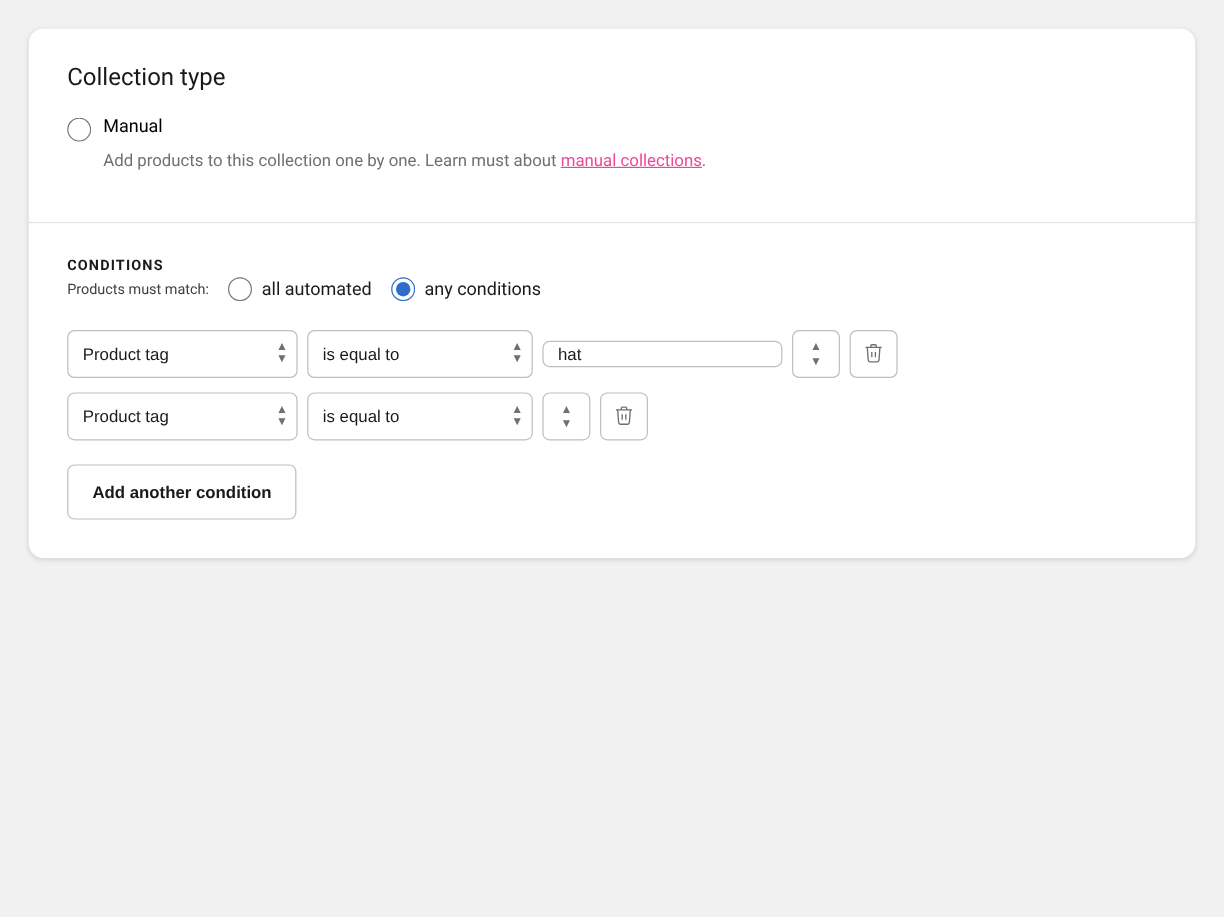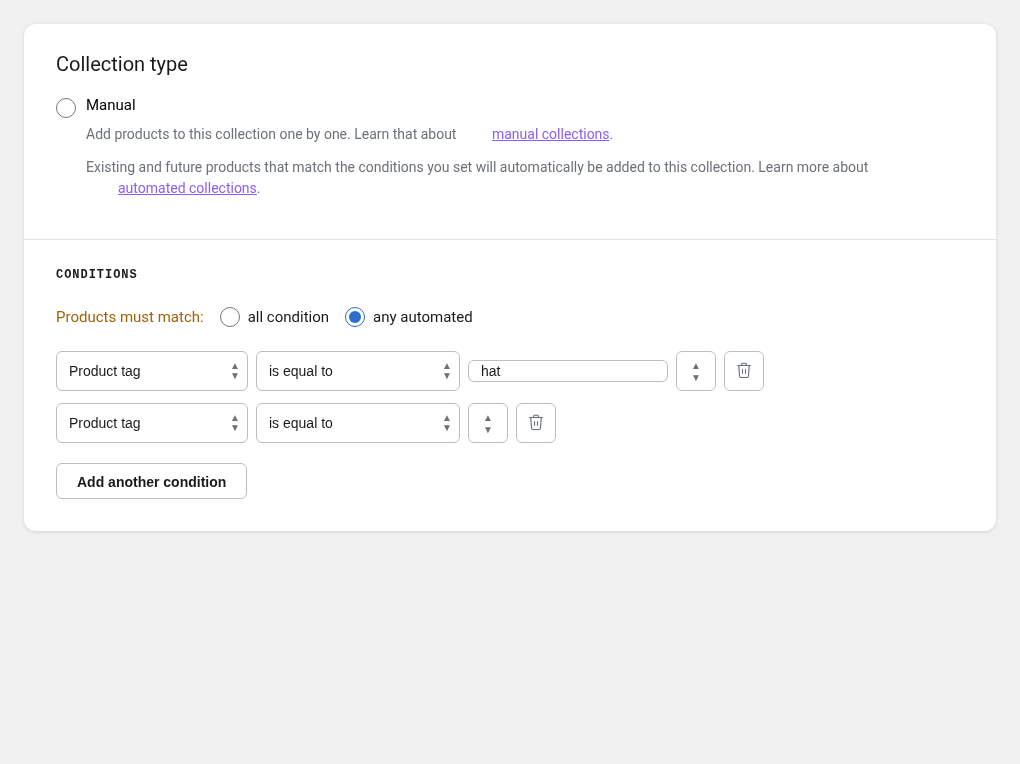--- a/index.html
+++ b/index.html
@@ -48,48 +48,46 @@
       font-weight: 400;
     }
     .radio-desc {
       font-size: 14px;
       color: #6b7177;
       margin-left: 30px;
       margin-bottom: 12px;
       line-height: 1.5;
     }
     .radio-desc a {
-      color: #8b5cf6;
+      color: #ec4899;
       text-decoration: underline;
-      margin-left: 32px;
     }
     .divider {
       border: none;
       border-top: 1px solid #e1e3e5;
     }
     .section-bottom {
       padding: 28px 32px 32px 32px;
     }
     .conditions-label {
       font-size: 12px;
       font-weight: 700;
       color: #1a1a1a;
       letter-spacing: 0.08em;
-      margin-bottom: 25px;
-      font-family: Liberation Mono, monospace;
+      margin-bottom: 3px;
     }
     .match-row {
       display: flex;
       align-items: center;
       gap: 16px;
       margin-bottom: 24px;
     }
     .match-text {
-      font-size: 15px;
-      color: #a16207;
+      font-size: 12px;
+      color: #404040;
       text-align: center;
     }
     .match-option {
       display: flex;
       align-items: center;
       gap: 8px;
       font-size: 15px;
       color: #1a1a1a;
       cursor: pointer;
     }
@@ -123,21 +121,21 @@
       transform: translateY(-50%);
       display: flex;
       flex-direction: column;
       pointer-events: none;
       color: #6b7177;
       font-size: 10px;
       line-height: 1;
       gap: 1px;
     }
     .select-field-tag { width: 192px; }
-    .select-field-op { width: 204px; }
+    .select-field-op { width: 188px; }
     .text-input {
       border: 1px solid #babfc3;
       border-radius: 6px;
       background: #fff;
       font-size: 14px;
       color: #1a1a1a;
       padding: 10px 12px;
       height: 22px;
       width: 200px;
     }
@@ -171,21 +169,21 @@
     .add-btn {
       border: 1px solid #babfc3;
       border-radius: 6px;
       background: #fff;
       font-size: 14px;
       font-weight: 600;
       color: #1a1a1a;
       padding: 10px 20px;
       cursor: pointer;
       margin-top: 8px;
-      height: 36px;
+      height: 46px;
     }
     .trash-icon svg {
       width: 18px;
       height: 18px;
       fill: none;
       stroke: #6b7177;
       stroke-width: 1.5;
     }
   </style>
 </head>
@@ -194,43 +192,40 @@
 <div class="card">
 
   <div class="section-top">
     <div class="section-title">Collection type</div>
 
     <div class="radio-row">
       <input type="radio" name="collection_type" class="radio-input" id="manual" style="">
       <label for="manual" class="radio-label">Manual</label>
     </div>
     <div class="radio-desc">
-      <span>Add products to this collection one by one. Learn that about </span><a href="#">manual collections</a><span>.</span>
-    </div>
-
-    <div class="radio-desc">
-      <span>Existing and future products that match the conditions you set will automatically be added to this collection. Learn more about </span><a href="#">automated collections</a><span>.</span>
-    </div>
+      <span>Add products to this collection one by one. Learn must about </span><a href="#">manual collections</a><span>.</span>
+    </div>
+
   </div>
 
   <hr class="divider">
 
   <div class="section-bottom">
     <div class="conditions-label">CONDITIONS</div>
 
     
     <div class="match-row">
       <span class="match-text">Products must match:</span>
       <label class="match-option">
         <input type="radio" name="match_type" class="radio-input" style="margin: 0px;" id="all_cond">
-        <span>all condition</span>
+        <span>all automated</span>
       </label>
       <label class="match-option">
         <input type="radio" name="match_type" class="radio-input" style="margin: 0px;" id="any_cond" checked="">
-        <span>any automated</span>
+        <span>any conditions</span>
       </label>
     </div>
 
     
     <div class="condition-row">
       <div class="select-wrapper">
         <select class="select-field select-field-tag">
           <option>Product tag</option>
           <option>Product title</option>
           <option>Product type</option>

